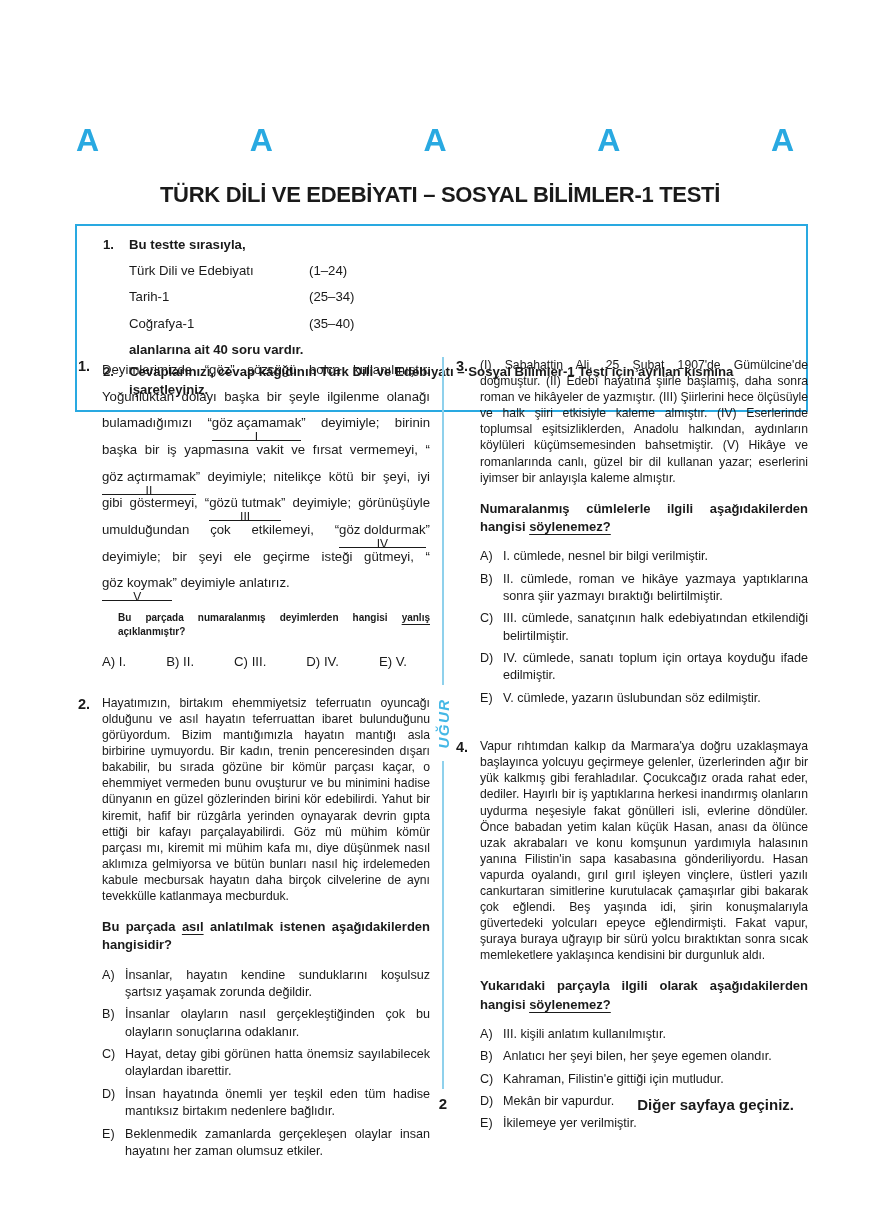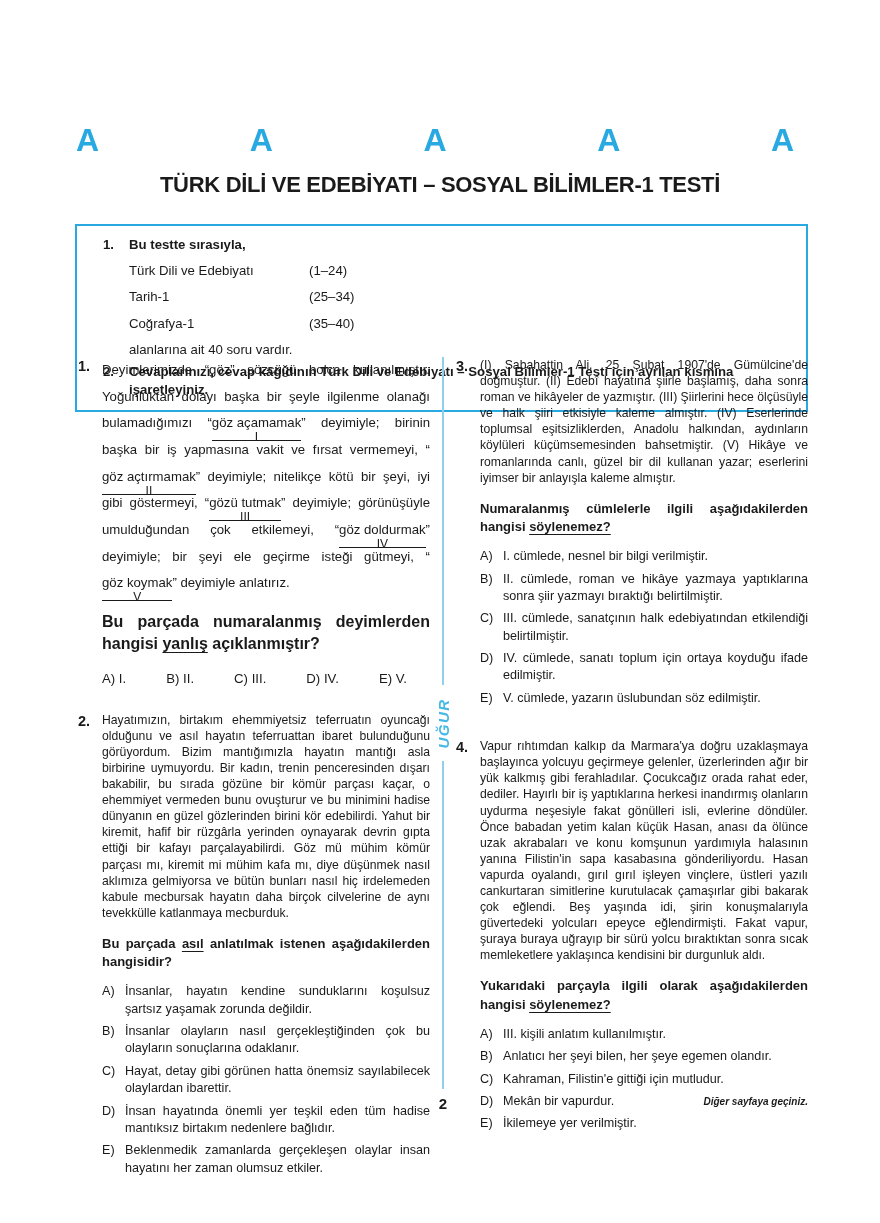--- a/index.html
+++ b/index.html
@@ -31,42 +31,42 @@
   }
   .booklet-letter{
     font-size:32px;
     font-weight:bold;
     color:var(--accent-blue);
     line-height:1;
   }
   
   .page-title{
     position:absolute;
-    top:172px;left:0;width:100%;
+    top:182px;left:0;width:100%;
     text-align:center;
     font-size:22px;
     font-weight:bold;
     letter-spacing:-0.3px;
   }
   
   .instruction-box{
     position:absolute;
     top:224px;left:75px;width:733px;
     border:2.5px solid var(--accent-blue);
     padding:10px 14px 10px 26px;
     font-size:13.2px;
     line-height:1.38;
   }
   .instr-item{display:flex;margin-bottom:2px;}
   .instr-num{width:26px;flex:none;font-weight:bold;}
   .instr-body{flex:1;}
   .instr-bold{font-weight:bold;}
   .subject-row{display:flex;margin:8px 0;}
   .subject-name{width:180px;flex:none;}
-  .instr-outro{font-weight:normal;}
+  .instr-outro{font-weight:bold;}
   .instr-item-2{margin-top:4px;margin-bottom:0;}
   
   .columns{
     position:absolute;
     top:357px;left:78px;width:730px;height:732px;
     display:flex;
   }
   .col{width:352px;flex:none;}
   .divider{
     width:26px;flex:none;
@@ -90,21 +90,21 @@
   .passage{text-align:justify;}
   .q1-passage{font-size:13.2px;line-height:2.02;}
   .t2-passage{font-size:12.2px;line-height:1.32;}
   .stem{
     font-weight:bold;
     text-align:justify;
     margin-top:14px;
     font-size:13px;
     line-height:1.4;
   }
-  .q1-stem{font-size:16px;}
+  .q1-stem{font-size:10px;margin-left:16px;}
   .seg-underline{text-decoration:underline;text-underline-offset:2.5px;}
   
   .idiom{display:inline-block;position:relative;white-space:nowrap;line-height:1.15;vertical-align:baseline;}
   .idiom-phrase{border-bottom:1.3px solid currentColor;padding-bottom:10px;}
   .idiom-numeral{
     position:absolute;left:50%;top:calc(100% + 1px);
     transform:translateX(-50%);
     font-size:12px;line-height:1;
   }
   
@@ -116,22 +116,22 @@
   }
   .opt-inline span{display:inline;}
   .options-list{margin-top:12px;font-size:12.6px;line-height:1.38;}
   .option{display:flex;margin-bottom:5px;}
   .opt-label{width:23px;flex:none;}
   .opt-text{flex:1;text-align:justify;}
   
   .footer{position:absolute;top:1095px;left:78px;width:730px;height:20px;}
   .page-number{text-align:center;font-weight:bold;font-size:15px;}
   .next-page{
-    position:absolute;right:0;top:1px;
-    font-weight:bold;font-style:italic;font-size:10px;
+    position:absolute;right:14px;top:1px;
+    font-weight:bold;font-size:15px;
   }
 </style>
 </head>
 <body>
 
 <div class="page">
 
   <div class="booklet-row">
     <span class="booklet-letter">A</span>
     <span class="booklet-letter">A</span>

